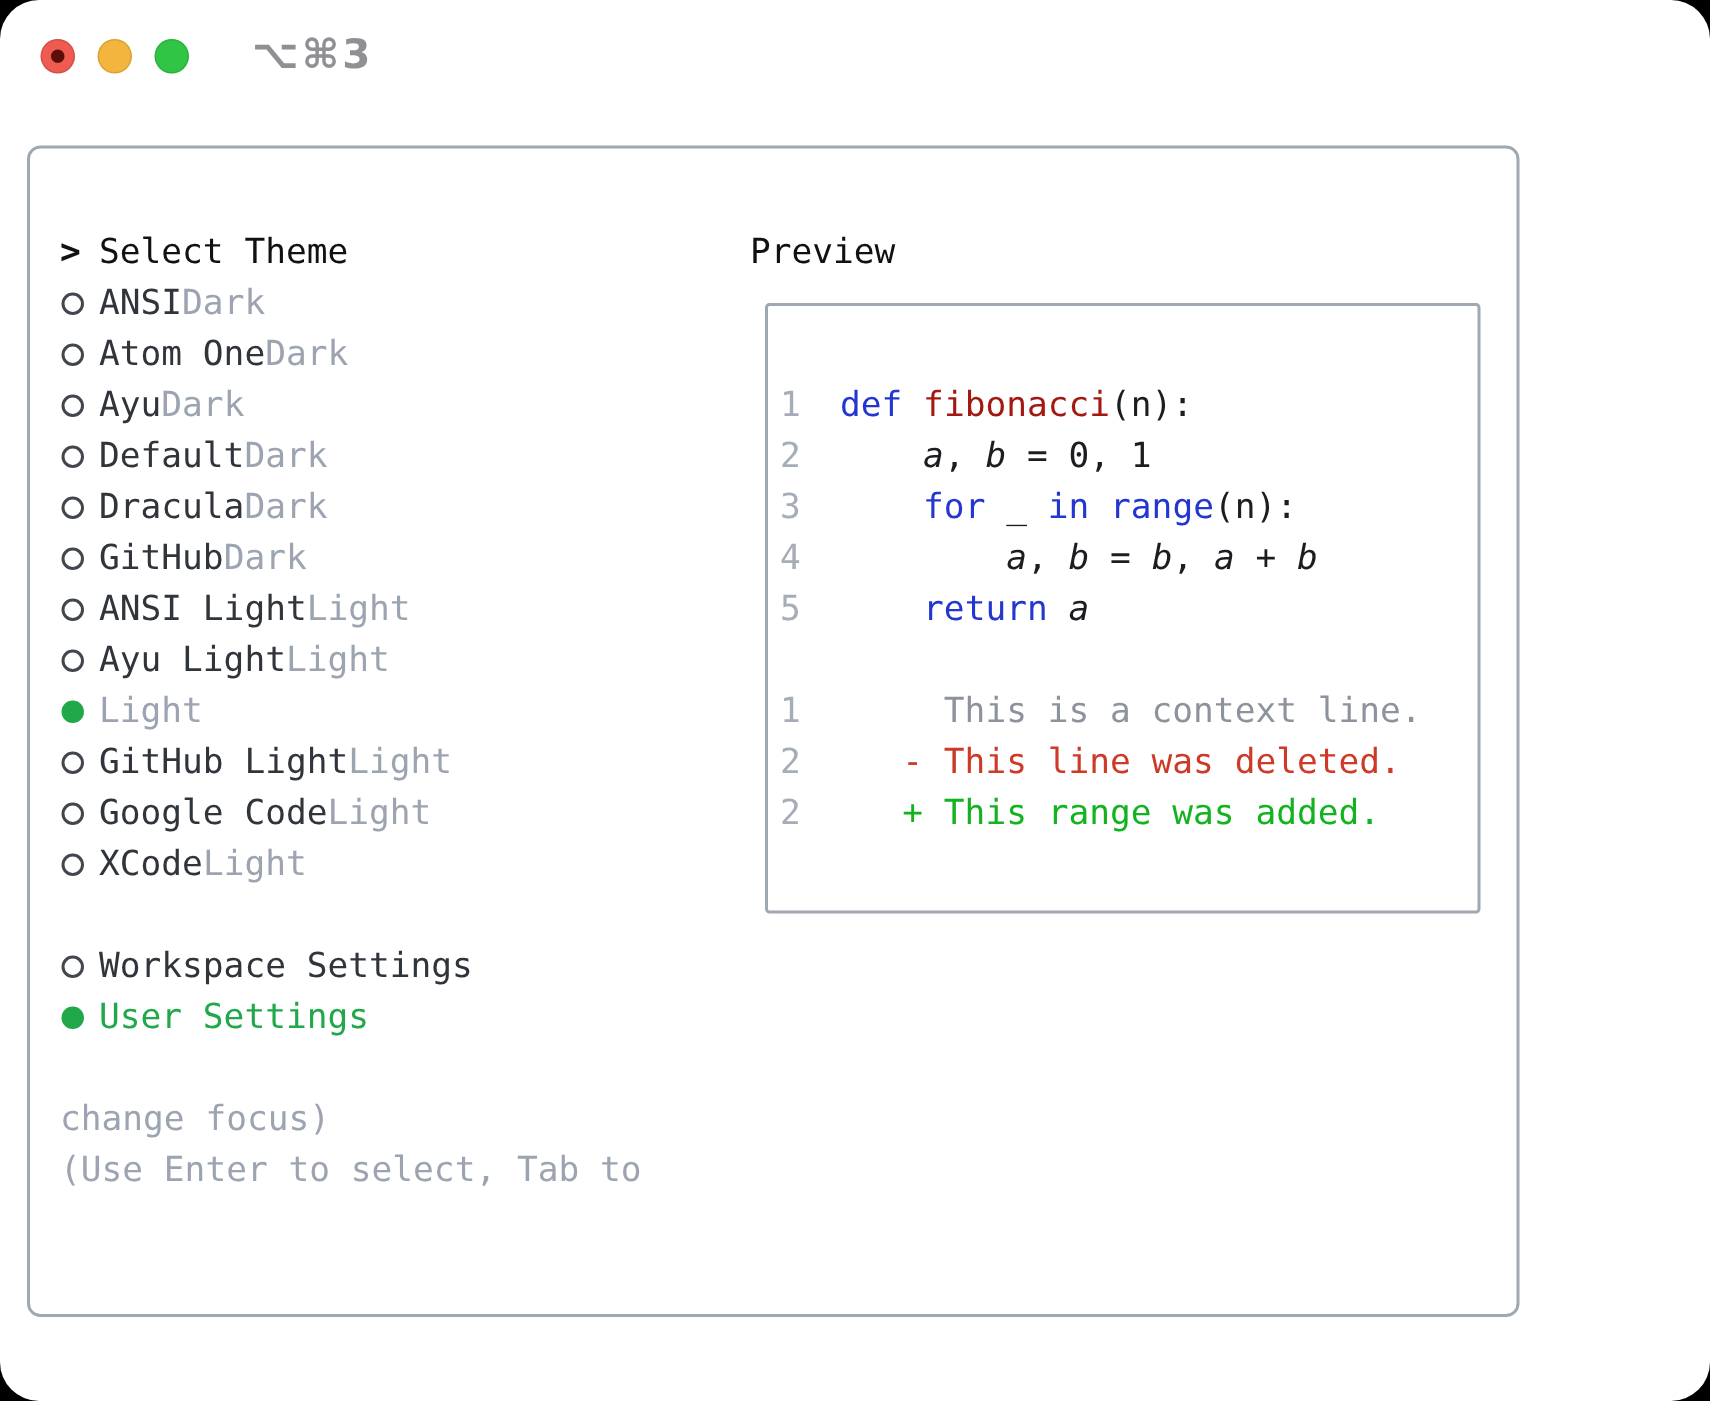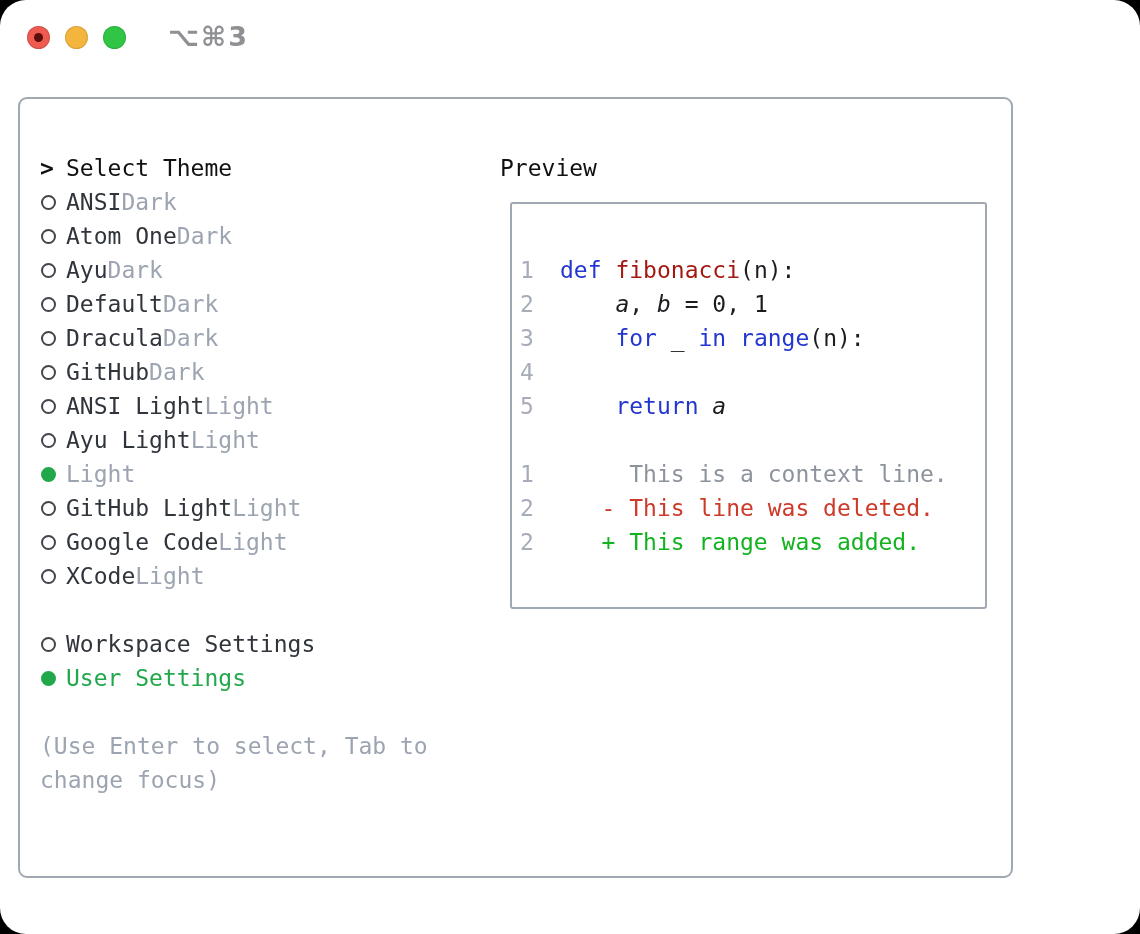--- a/index.html
+++ b/index.html
@@ -103,34 +103,34 @@
       <div class="spacer"></div>
 
 
       <div id="apply-list">
           <div class="row"><span class="dot"></span><span class="name">Workspace Settings</span></div>
           <div class="row"><span class="dot sel"></span><span class="name sel">User Settings</span></div>
         </div>
 
       <div class="spacer"></div>
 
+      <div class="hint-line">change focus)</div>
       <div class="hint-line">(Use Enter to select, Tab to</div>
-      <div class="hint-line">change focus)</div>
     </div>
 
     <div class="right-col">
       <div class="row">
         <span class="htext">Preview</span>
       </div>
       <div class="preview-box">
         <div id="code-block">
             <div class="cl"><span class="gutter">1</span><span><span class="tk-kw">def</span><span class="tk-p"> </span><span class="tk-fn">fibonacci</span><span class="tk-p">(n):</span></span></div>
             <div class="cl"><span class="gutter">2</span><span><span class="tk-p">    </span><span class="tk-v">a</span><span class="tk-p">, </span><span class="tk-v">b</span><span class="tk-p"> = 0, 1</span></span></div>
             <div class="cl"><span class="gutter">3</span><span><span class="tk-p">    </span><span class="tk-kw">for</span><span class="tk-p"> _ </span><span class="tk-kw">in</span><span class="tk-p"> </span><span class="tk-kw">range</span><span class="tk-p">(n):</span></span></div>
-            <div class="cl"><span class="gutter">4</span></div>
+            <div class="cl"><span class="gutter">4</span><span><span class="tk-p">        </span><span class="tk-v">a</span><span class="tk-p">, </span><span class="tk-v">b</span><span class="tk-p"> = </span><span class="tk-v">b</span><span class="tk-p">, </span><span class="tk-v">a</span><span class="tk-p"> + </span><span class="tk-v">b</span></span></div>
             <div class="cl"><span class="gutter">5</span><span><span class="tk-p">    </span><span class="tk-kw">return</span><span class="tk-p"> </span><span class="tk-v">a</span></span></div>
           </div>
         <div class="spacer"></div>
         <div id="diff-block">
             <div class="cl"><span class="gutter">1</span><span class="d-context">     This is a context line.</span></div>
             <div class="cl"><span class="gutter">2</span><span class="d-deleted">   - This line was deleted.</span></div>
             <div class="cl"><span class="gutter">2</span><span class="d-added">   + This range was added.</span></div>
           </div>
       </div>
     </div>

